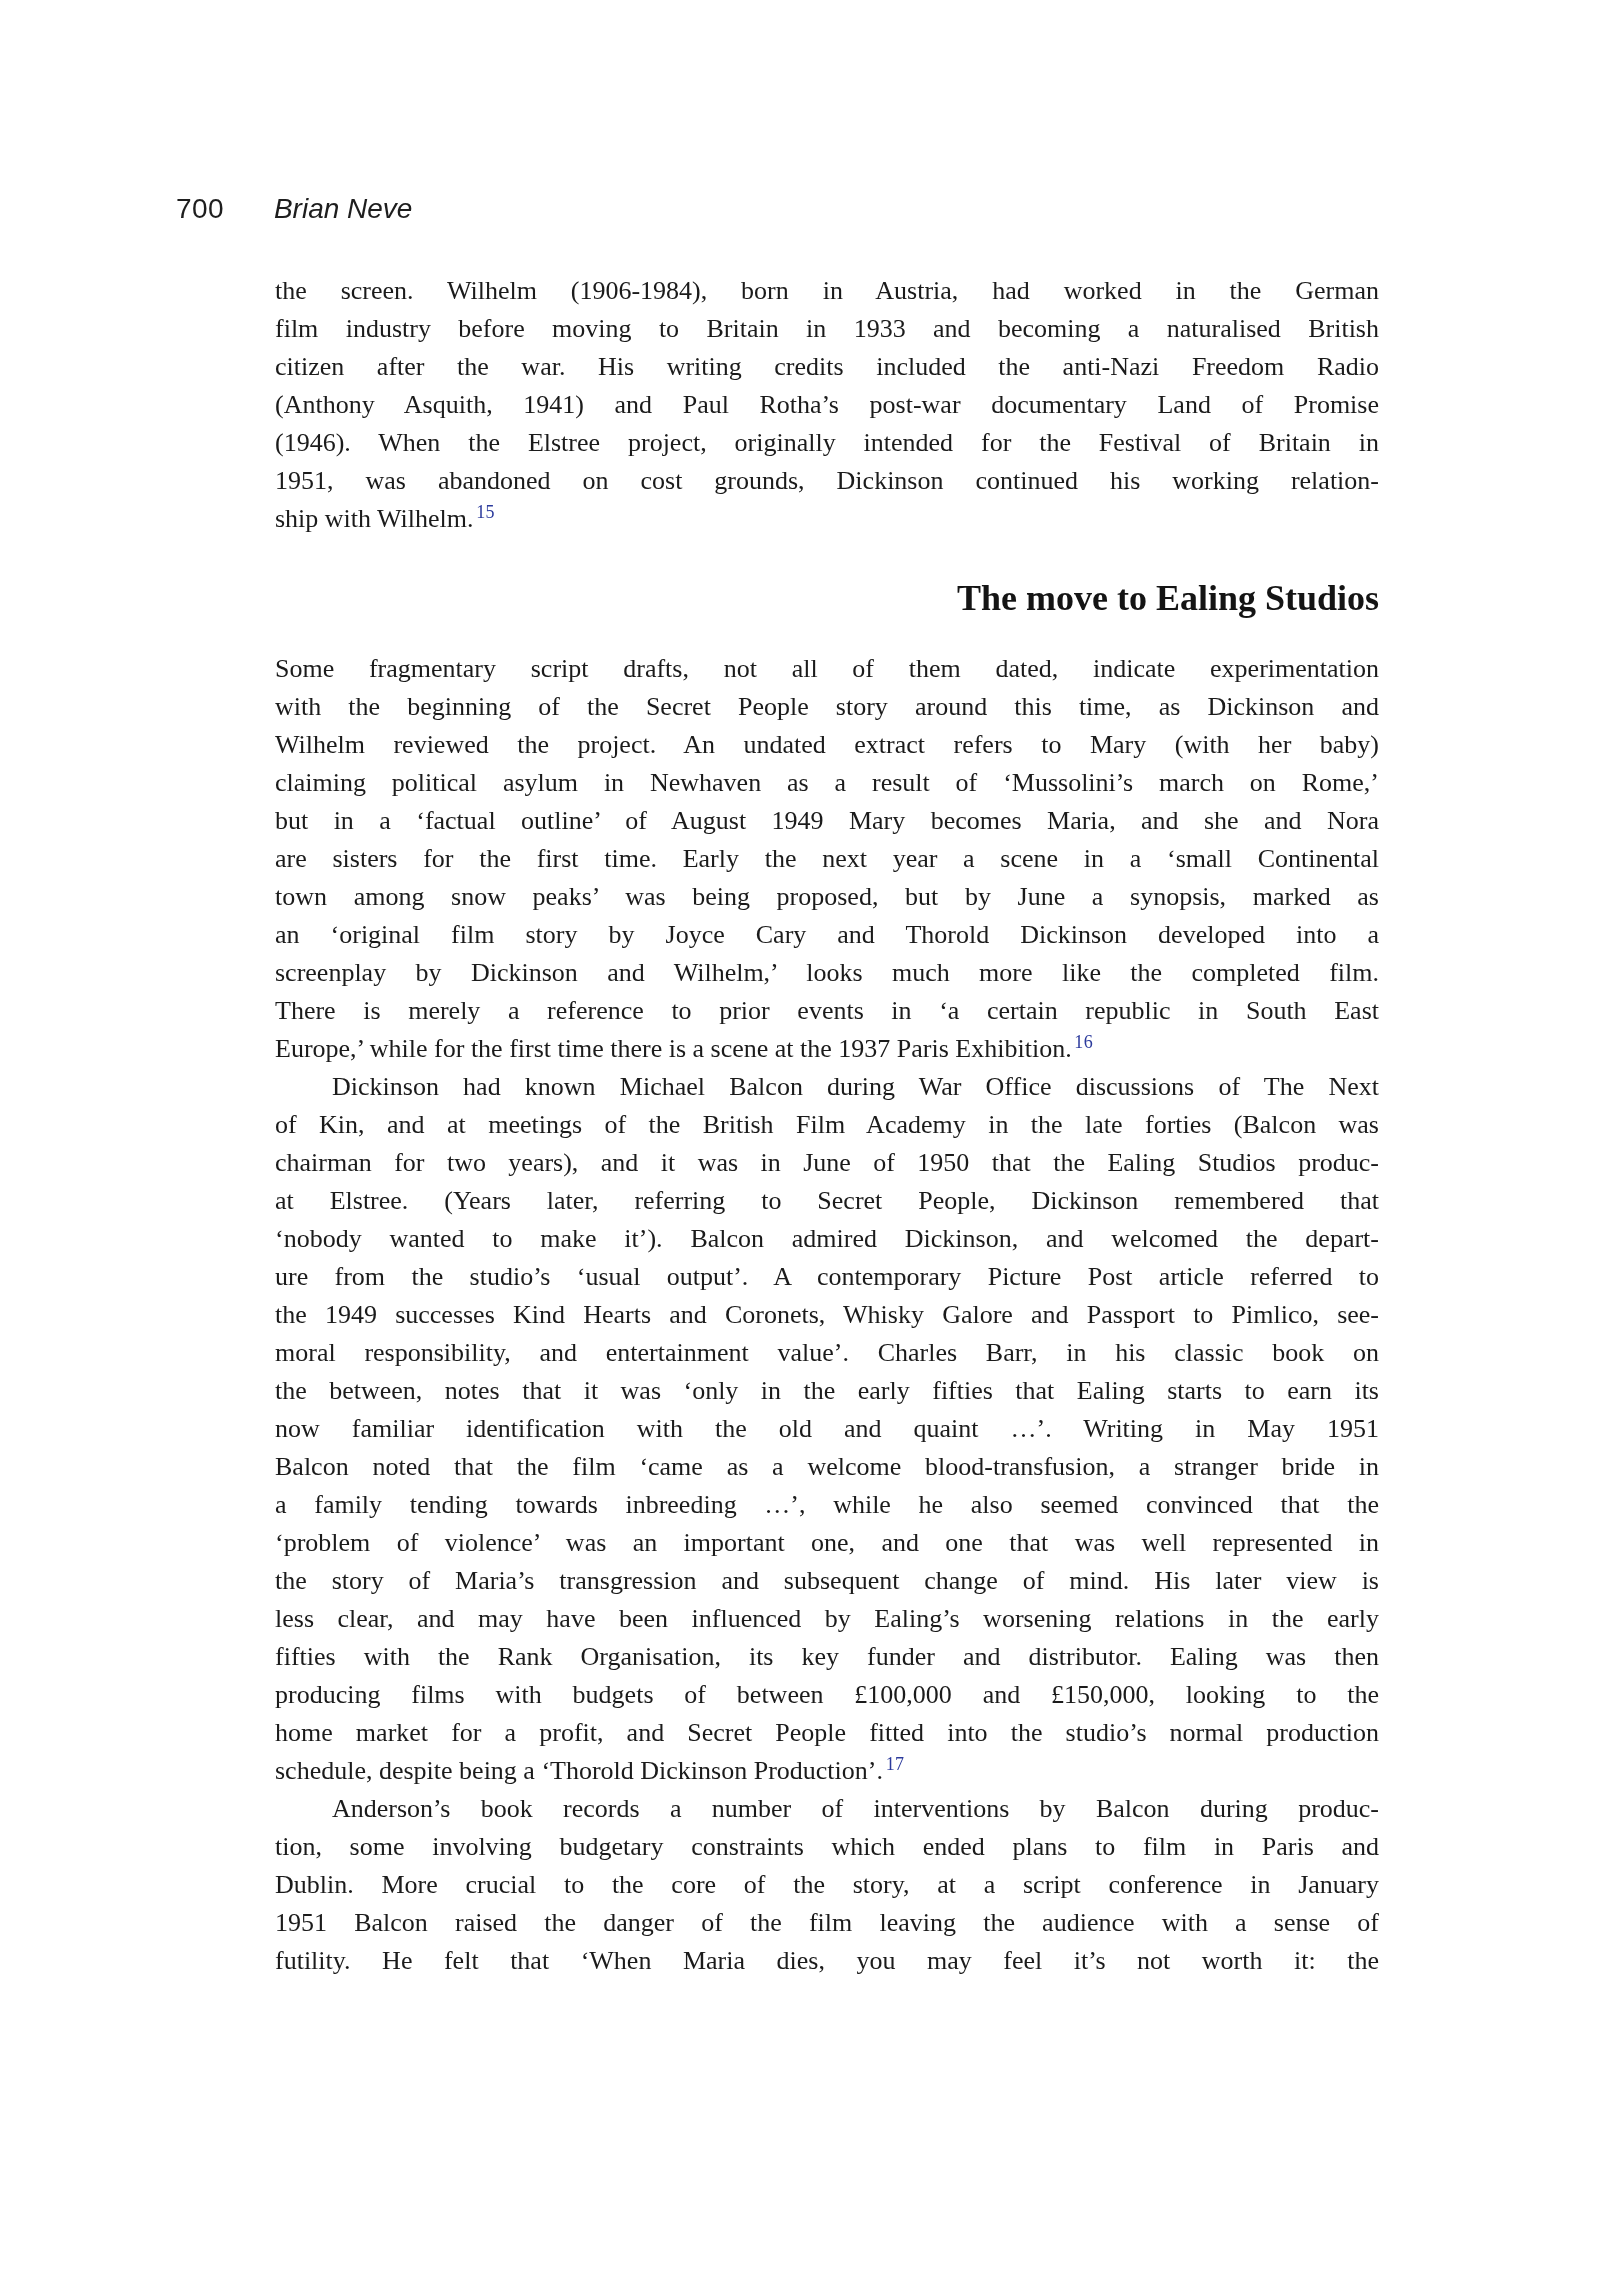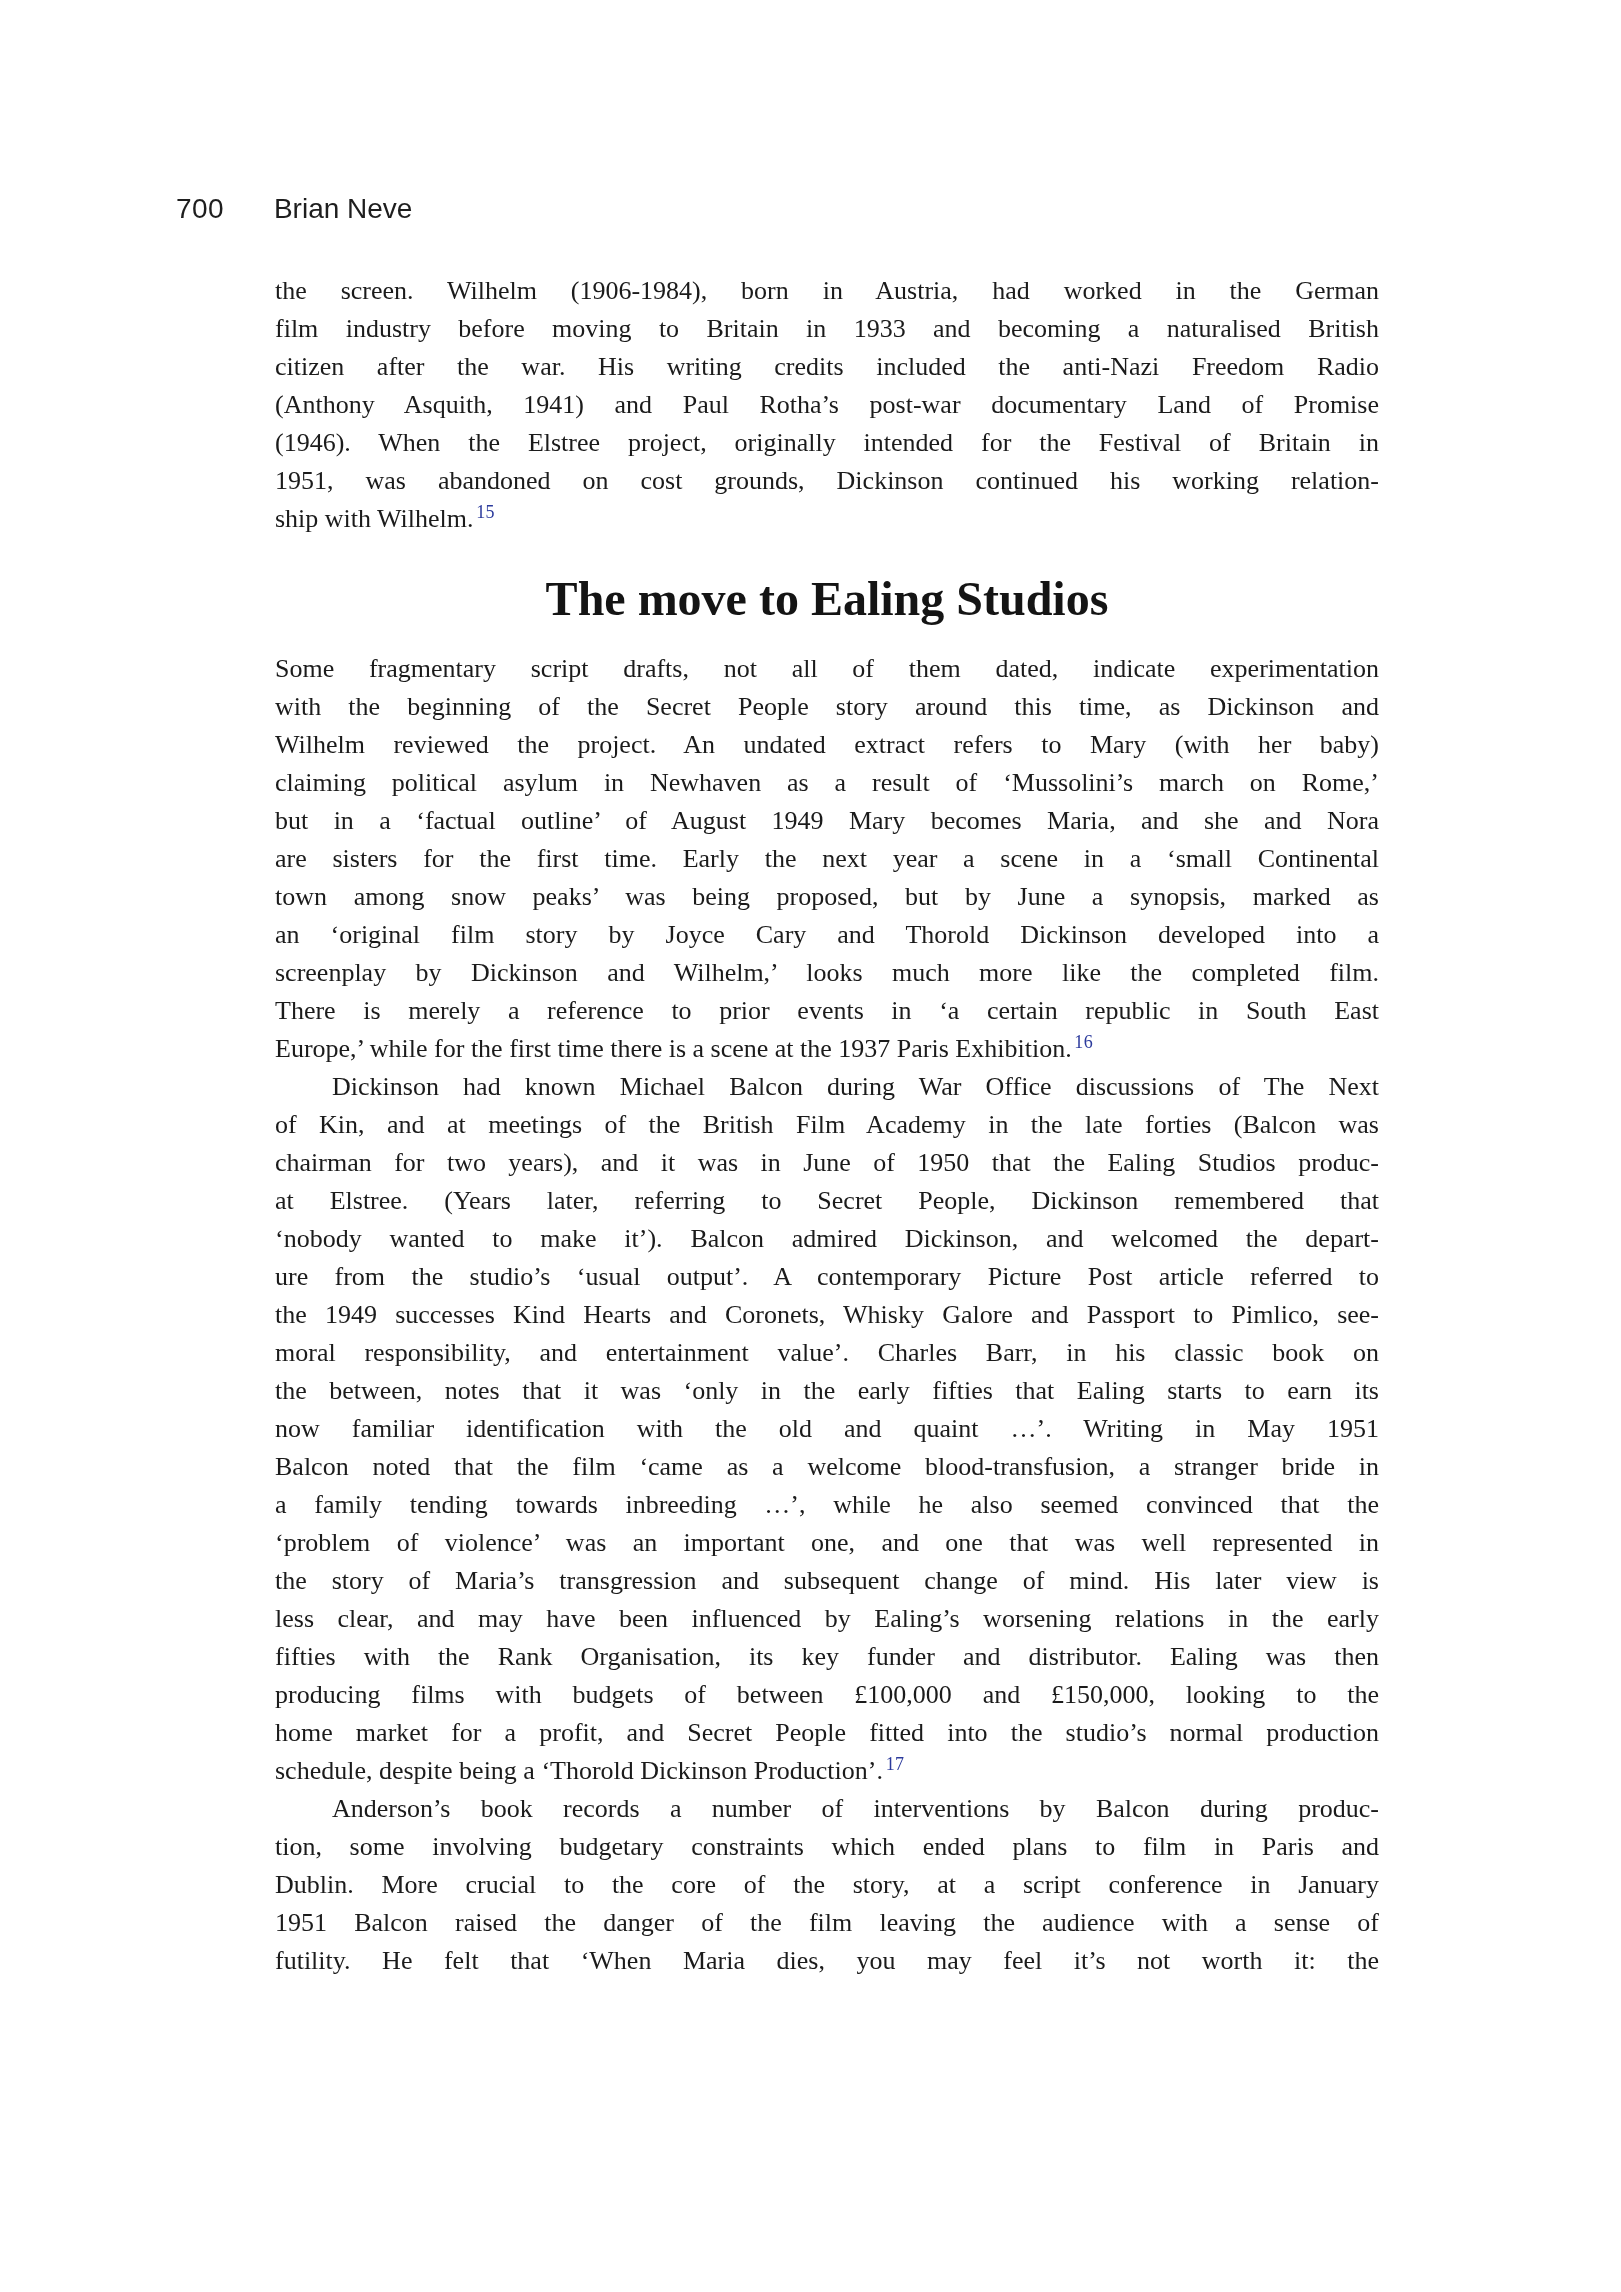--- a/index.html
+++ b/index.html
@@ -15,21 +15,21 @@
   .running-header {
     position: absolute;
     top: 193px;
     left: 176px;
     font-family: "Liberation Sans", sans-serif;
     font-size: 28px;
     color: #1e1e1e;
     white-space: nowrap;
   }
   .folio { font-style: normal; letter-spacing: 0.4px; }
-  .author { margin-left: 50px; }
+  .author { font-style: italic; margin-left: 50px; }
   .content-column {
     position: absolute;
     left: 267px;
     top: 272px;
     width: 1104px;
     font-size: 26px;
     line-height: 38px;
     margin-left: 8px;
   }
   .para { margin: 0; }
@@ -40,25 +40,25 @@
   .fn {
     color: #2b3a9c;
     font-size: 18px;
     line-height: 0;
     vertical-align: 9px;
     margin-left: 2.7px;
     letter-spacing: 0.4px;
   }
   .section-heading {
     font-family: "Liberation Serif", serif;
-    font-size: 48px;
+    font-size: 36px;
     line-height: 43px;
     font-weight: bold;
     color: #141414;
-    text-align: center;
+    text-align: right;
     margin: 39px 0 30px 0;
   }
 </style>
 </head>
 <body>
 
 <div class="page">
   <div class="running-header">
     <span class="folio">700</span><span class="author">Brian Neve</span>
   </div>

